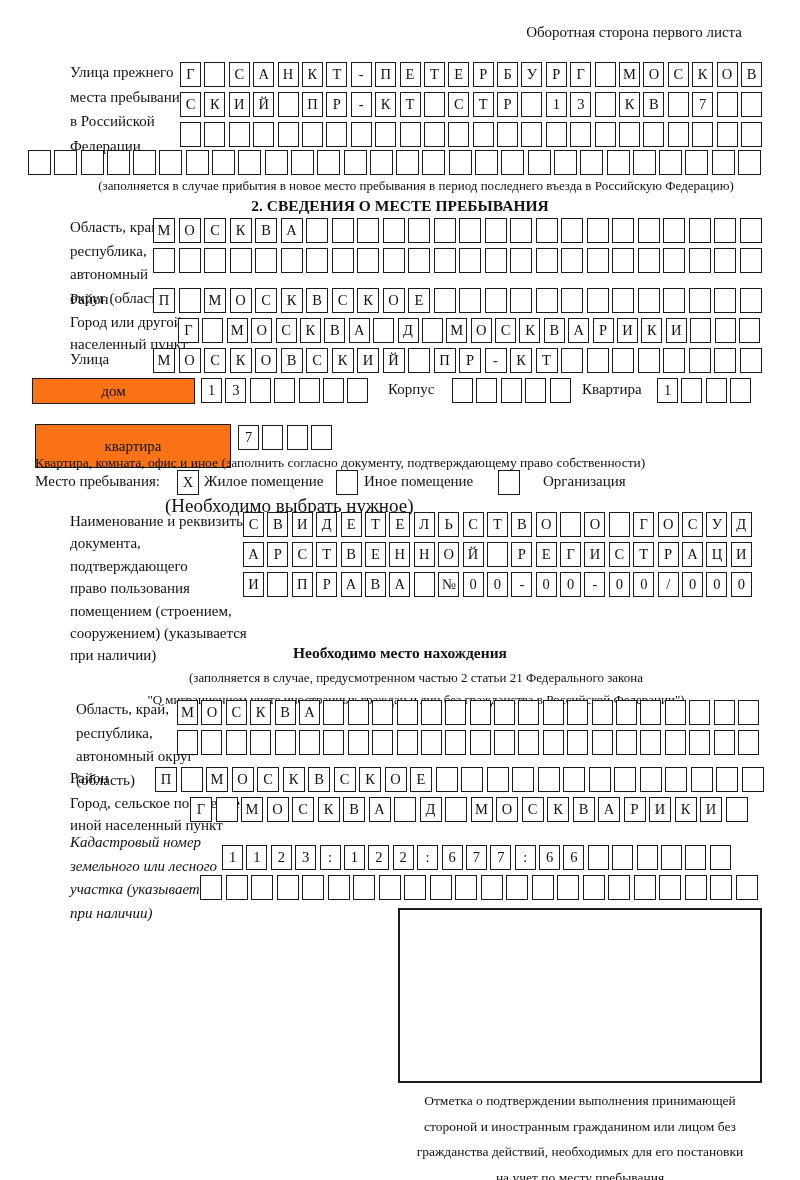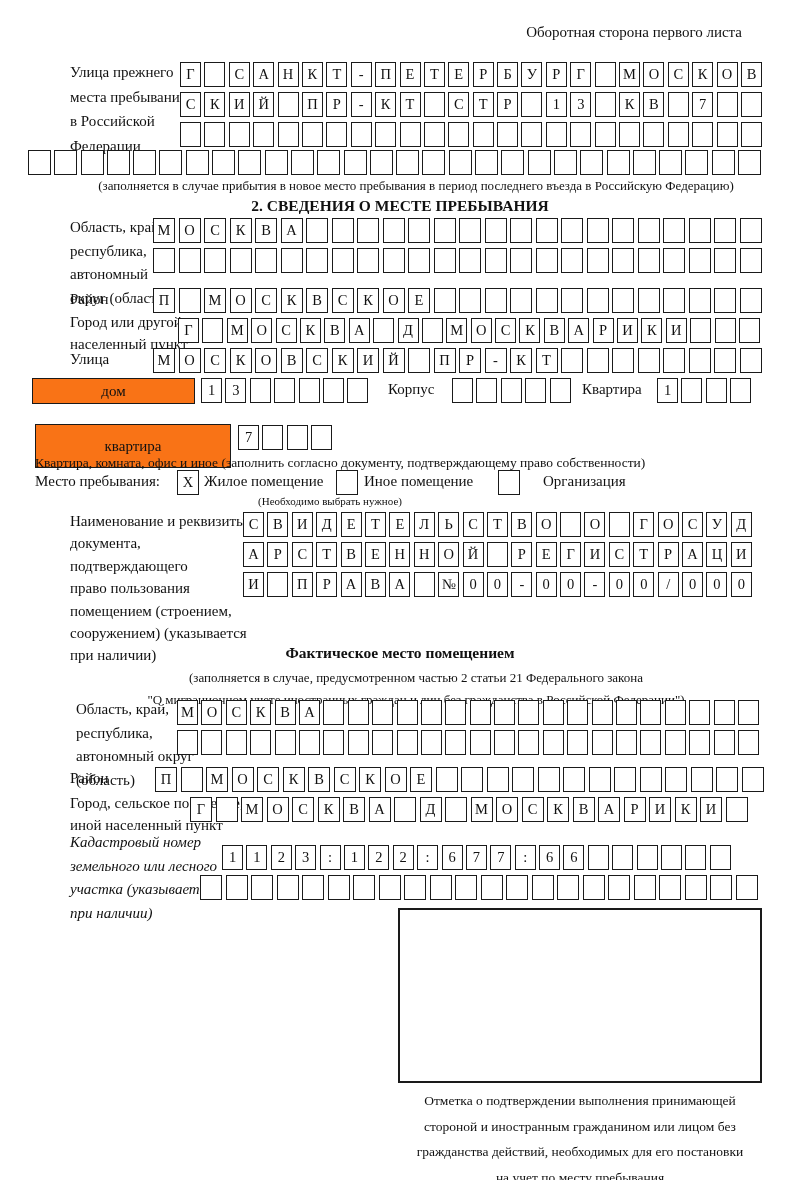--- a/index.html
+++ b/index.html
@@ -338,21 +338,21 @@
     </div>
   <div class="note" style="left:35px;top:455px;font-size:13.5px;">Квартира, комната, офис и иное (заполнить согласно документу, подтверждающему право собственности)</div>
 
   <div class="inl" style="left:35px;top:473px;">Место пребывания:</div>
   <div class="cb" style="left:177px;top:470px;">X</div>
   <div class="inl" style="left:204px;top:473px;">Жилое помещение</div>
   <div class="cb" style="left:336px;top:470px;"></div>
   <div class="inl" style="left:364px;top:473px;">Иное помещение</div>
   <div class="cb" style="left:498px;top:470px;"></div>
   <div class="inl" style="left:543px;top:473px;">Организация</div>
-  <div class="note" style="left:165px;top:495px;width:330px;text-align:center;font-size:11px;">(Необходимо выбрать нужное)</div>
+  <div class="note" style="left:165px;top:495px;width:330px;font-size:19px;">(Необходимо выбрать нужное)</div>
 
   <div class="lbl" style="left:70px;top:510px;width:180px;line-height:22.4px;">Наименование и реквизиты
 документа, подтверждающего
 право пользования
 помещением (строением,
 сооружением) (указывается
 при наличии)</div>
   <div class="cellrow c21" style="left:243px;top:512px;">
       <span class="cell">С</span>
       <span class="cell">В</span>
@@ -416,21 +416,21 @@
       <span class="cell">0</span>
       <span class="cell">-</span>
       <span class="cell">0</span>
       <span class="cell">0</span>
       <span class="cell">/</span>
       <span class="cell">0</span>
       <span class="cell">0</span>
       <span class="cell">0</span>
     </div>
 
-  <div class="title" style="top:644px;">Фактическое место помещением</div>
+  <div class="title" style="top:644px;">Необходимо место нахождения</div>
   <div class="note center" style="top:667px;line-height:22px;white-space:pre-line;">(заполняется в случае, предусмотренном частью 2 статьи 21 Федерального закона
 "О миграционном учете иностранных граждан и лиц без гражданства в Российской Федерации")</div>
 
   <div class="lbl" style="left:76px;top:698px;width:140px;">Область, край,
 республика,
 автономный округ
 (область)</div>
   <div class="cellrow c21" style="left:177px;top:700px;">
       <span class="cell">М</span>
       <span class="cell">О</span>

